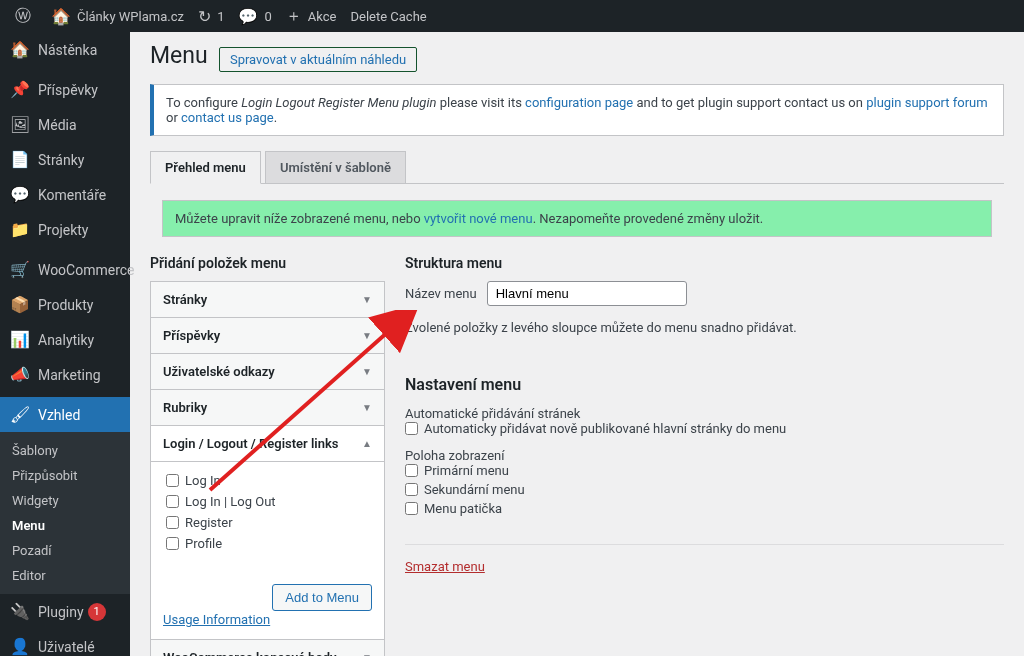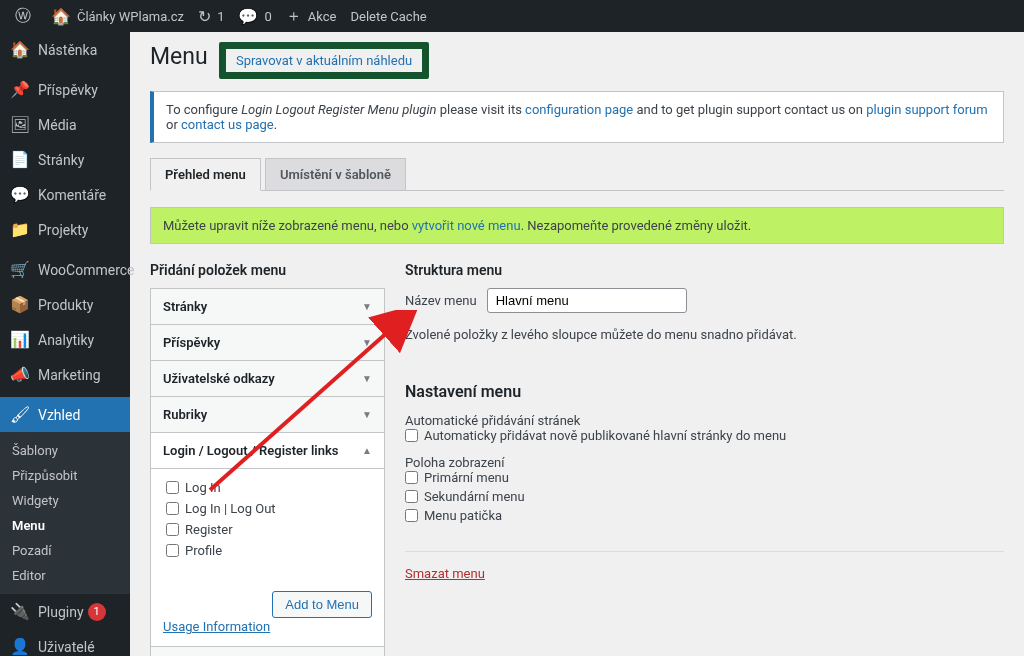--- a/index.html
+++ b/index.html
@@ -19,30 +19,30 @@
   .menu-item .dashicon { width: 20px; margin-right: 8px; text-align: center; font-size: 16px; }
   .menu-item .badge { background: #d63638; color: #fff; border-radius: 9px; min-width: 18px; height: 18px; line-height: 18px; font-size: 11px; text-align: center; margin-left: 4px; padding: 0 5px; }
   .submenu { background: #2c3338; padding: 6px 0; }
   .submenu-item { padding: 5px 12px; font-size: 13px; color: #c3c4c7; cursor: pointer; }
   .submenu-item.current { color: #fff; font-weight: 600; }
   .menu-sep { height: 5px; }
 
   
   .content { position: absolute; top: 32px; left: 130px; right: 0; bottom: 0; padding: 10px 20px 20px; overflow: auto; }
   h1.page-title { font-size: 23px; font-weight: 400; color: #1d2327; display: inline-block; margin-right: 8px; }
-  .page-title-action { display: inline-block; border: 7px solid #14532d; color: #2271b1; padding: 4px 10px; font-size: 13px; border-radius: 2px; vertical-align: middle; cursor: pointer; }
+  .page-title-action { display: inline-block; border: 1px solid #14532d; color: #2271b1; padding: 4px 10px; font-size: 13px; border-radius: 2px; vertical-align: middle; cursor: pointer; }
 
   .notice { border: 1px solid #c3c4c7; border-left: 4px solid #2271b1; background: #fff; padding: 10px 12px; margin: 12px 0; font-size: 13px; color: #3c434a; }
   .notice i { font-style: italic; }
 
   .tabs { display: flex; margin-top: 14px; border-bottom: 1px solid #c3c4c7; }
   .tab { padding: 8px 14px; border: 1px solid #c3c4c7; background: #dcdcde; color: #50575e; cursor: pointer; margin-right: 4px; position: relative; top: 1px; font-weight: 600; }
   .tab.active { background: #f0f0f1; border-bottom-color: #f0f0f1; color: #1d2327; }
 
-  .editbox { border: 1px solid #c3c4c7; background: #bef264; padding: 10px 12px; margin: 16px 0; font-size: 13px; }
+  .editbox { border: 1px solid #c3c4c7; background: #86efac; padding: 10px 12px; margin: 16px 12px; font-size: 13px; }
 
   .columns { display: flex; gap: 20px; margin-top: 18px;}
   .col-left { width: 235px; flex-shrink: 0; }
   .col-right { flex: 1; }
   h2.section { font-size: 14px; font-weight: 600; color: #1d2327; margin-bottom: 10px; }
 
   .accordion { border: 1px solid #c3c4c7; margin-bottom: -1px; background: #f6f7f7; }
   .acc-head { display: flex; justify-content: space-between; align-items: center; padding: 10px 12px; font-weight: 600; color: #1d2327; cursor: pointer; font-size: 13px; }
   .acc-head.open { background: #fff; }
   .acc-head .caret { font-size: 10px; color: #787c82; }

